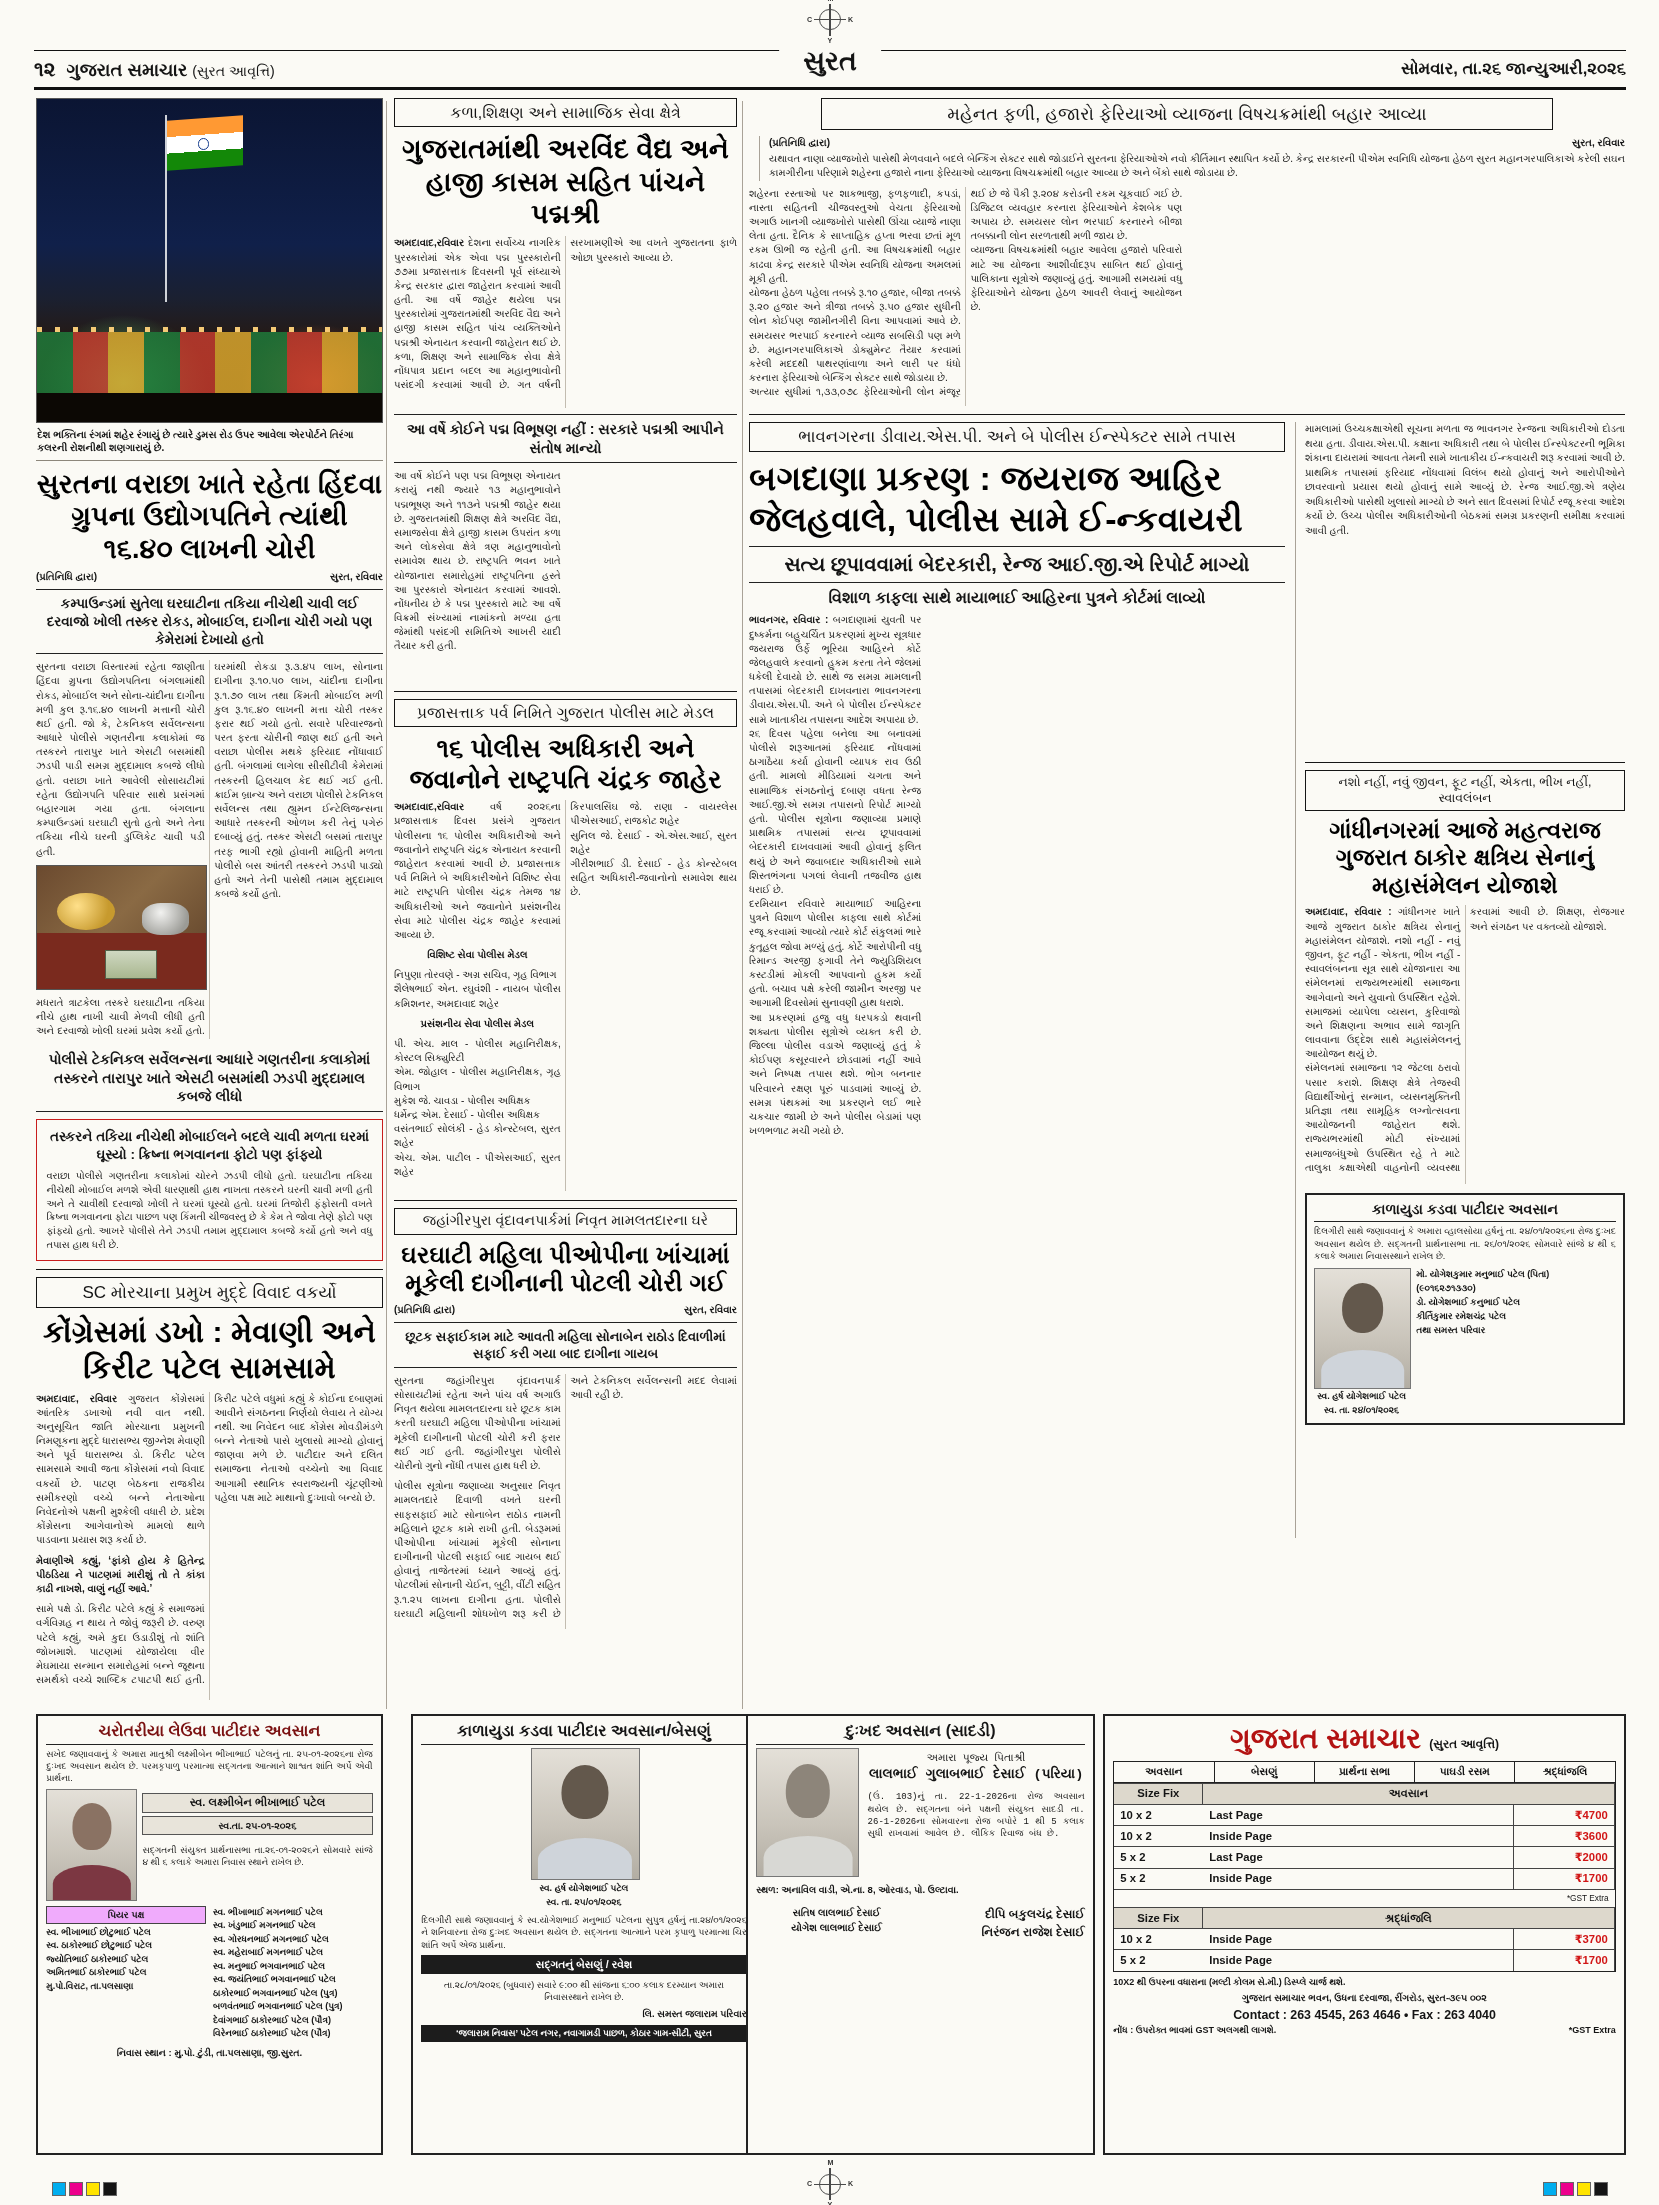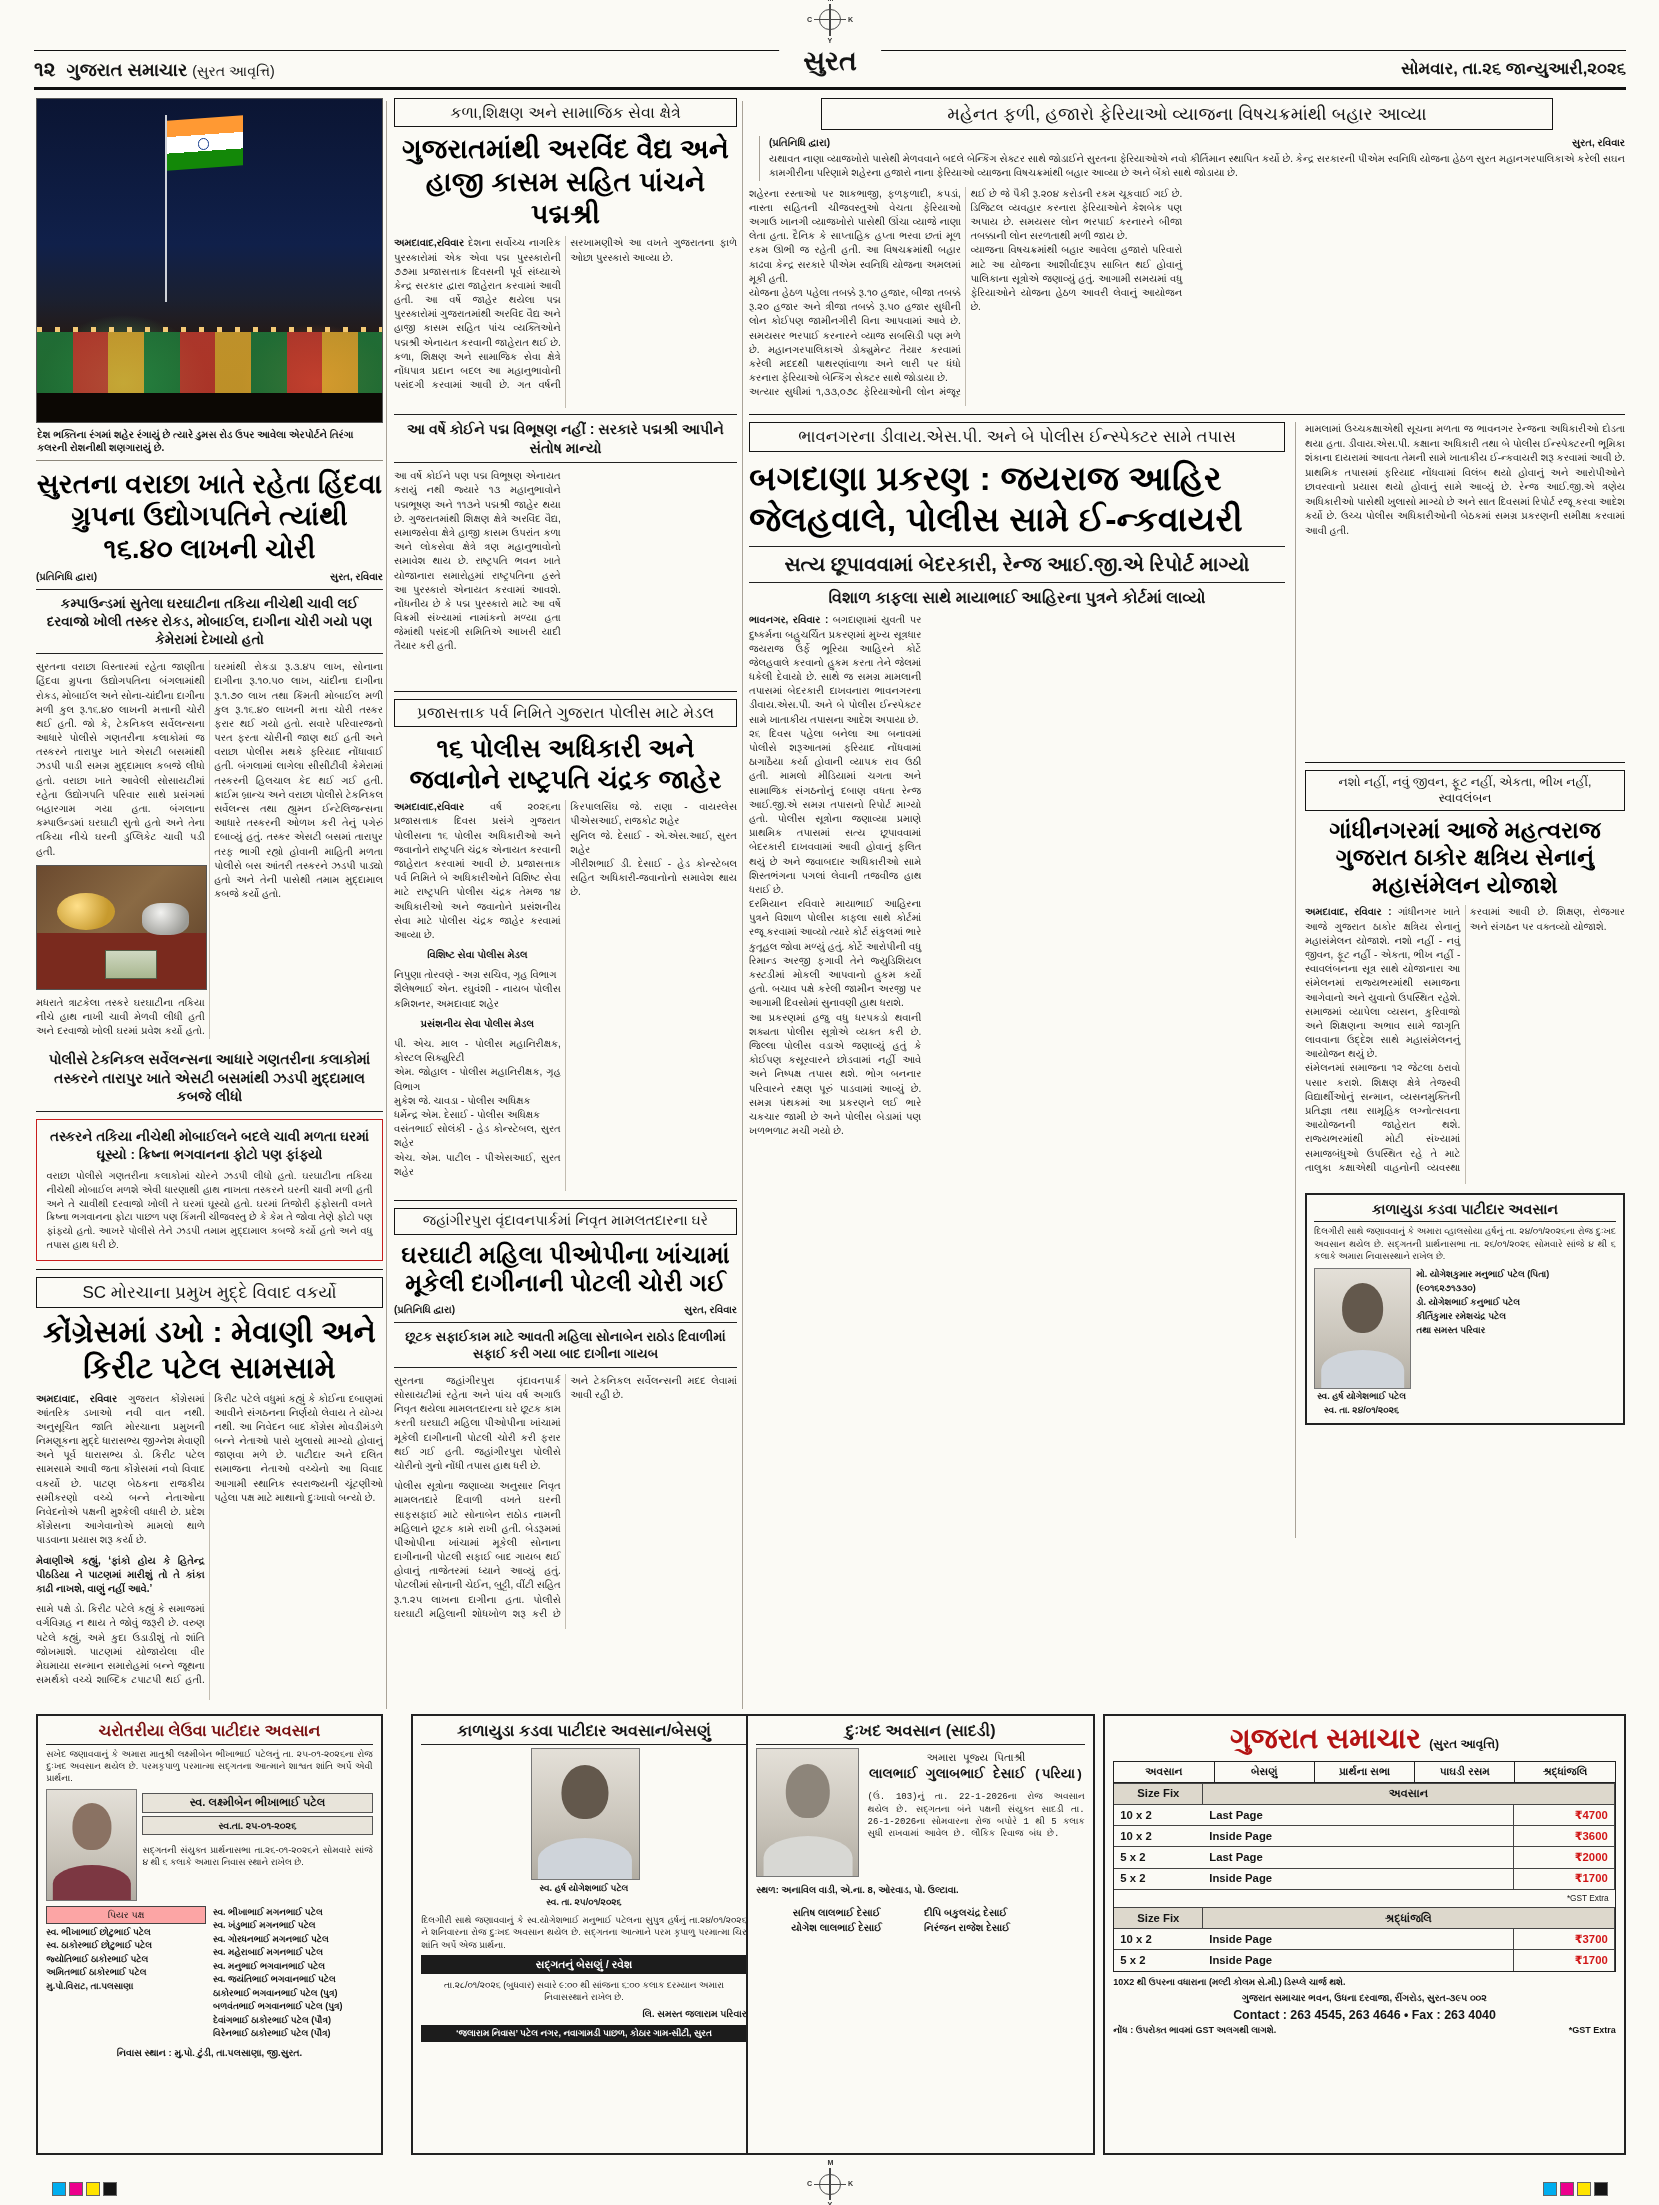--- a/index.html
+++ b/index.html
@@ -56,21 +56,21 @@
   .portrait.old .head{background:#8d857a}.portrait.old .torso{background:#d8d8d4}
   .pcap{font-weight:bold;text-align:center;font-size:9px;line-height:1.3;margin-top:2.4px;}
   
   .obit{position:absolute;top:1714px;height:441px;border:2.4px double #222;background:#fbfaf5;padding:6px 8.3px;box-sizing:border-box;overflow:hidden;}
   .obit h3{margin:0 0 3.6px;text-align:center;font-size:16px;border-bottom:1.2px solid #222;padding-bottom:3.6px;}
   .obit .small{font-size:9px;line-height:1.35;text-align:justify;}
   .nameband{background:#e8e4da;border:0.6px solid #555;font-weight:bold;text-align:center;padding:2.4px;margin:3.6px 0;font-size:11.3px;}
   .bb-band{background:#1c1c1c;color:#fff;font-weight:bold;text-align:center;padding:3px;margin:4.7px 0;font-size:10.7px;}
   .twocol{display:flex;gap:7.1px;margin-top:4.7px;}
   .twocol>div{flex:1;}
-  .colhead{border:0.6px solid #444;background:#fca5a5;text-align:center;font-weight:normal;font-size:9.5px;padding:1.8px;margin-bottom:2.4px;}
+  .colhead{border:0.6px solid #444;background:#f0abfc;text-align:center;font-weight:bold;font-size:9.5px;padding:1.8px;margin-bottom:2.4px;}
   .namelist{font-size:9px;line-height:1.5;font-weight:bold;}
   
   .rates-mast{display:flex;align-items:baseline;gap:8.3px;justify-content:center;margin-bottom:4.7px;}
   .rates-mast .gm{font-size:28.5px;font-weight:800;color:#b31212;}
   .rates-mast .ged{font-size:12px;font-weight:bold;}
   .cats{display:flex;border:1.2px solid #222;}
   .cats span{flex:1;text-align:center;font-weight:bold;font-size:10.7px;padding:3.6px 1.2px;border-right:0.6px solid #222;}
   .cats span:last-child{border-right:none;}
   .rates-grid{display:grid;grid-template-columns:89px 1fr 101px;border:1.2px solid #222;border-top:none;font-weight:bold;font-size:11.3px;}
   .rates-grid>div{border-top:0.6px solid #444;border-right:0.6px solid #444;padding:3.6px 6px;}
@@ -388,21 +388,21 @@
       <div style="flex:1;">
         <div style="text-align:center;font-size:10.7px;margin-top:3.6px;">અમારા પૂજ્ય પિતાશ્રી</div>
         <div style="text-align:center;font-size:13.6px;font-weight:800;margin:3.6px 0 6px;">લાલભાઈ ગુલાબભાઈ દેસાઈ (પરિયા)</div>
         <p class="small">(ઉં. 103)નું તા. 22-1-2026ના રોજ અવસાન થયેલ છે. સદ્ગતના બંને પક્ષની સંયુક્ત સાદડી તા. 26-1-2026ના સોમવારના રોજ બપોરે 1 થી 5 કલાક સુધી રાખવામાં આવેલ છે. લૌકિક રિવાજ બંધ છે.</p>
       </div>
     </div>
     <div style="font-weight:bold;font-size:9.5px;margin-top:7.1px;">સ્થળ: અનાવિલ વાડી, એ.ના. 8, ઓરવાડ, પો. ઉલ્ટાવા.</div>
     <div class="twocol" style="margin-top:8.3px;">
       <div class="namelist pre" style="font-size:10px;text-align:center;">સતિષ લાલભાઈ દેસાઈ
 યોગેશ લાલભાઈ દેસાઈ</div>
-      <div class="namelist pre" style="font-size:10px;text-align:left;">દીપિ બકુલચંદ્ર દેસાઈ
+      <div class="namelist pre" style="font-size:12px;text-align:right;">દીપિ બકુલચંદ્ર દેસાઈ
 નિરંજન રાજેશ દેસાઈ</div>
     </div>
   </section>
 
   <section class="obit" style="left:1103px;width:523px;">
     <div class="rates-mast">
       <span class="gm">ગુજરાત સમાચાર</span>
       <span class="ged">(સુરત આવૃત્તિ)</span>
     </div>
     <div class="cats">

